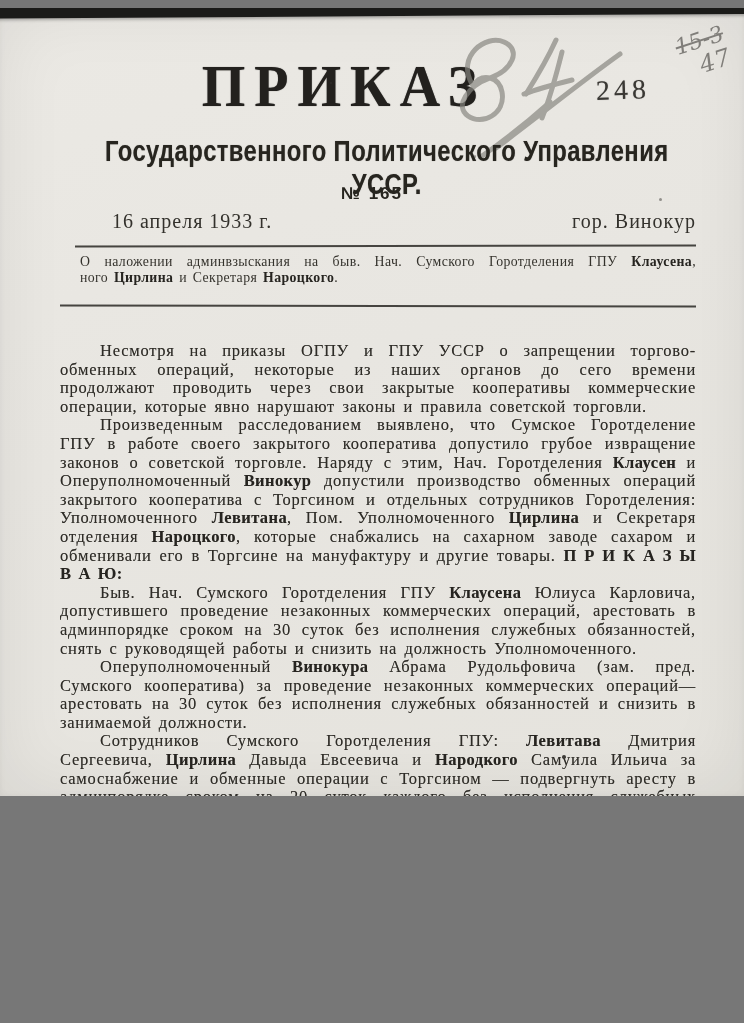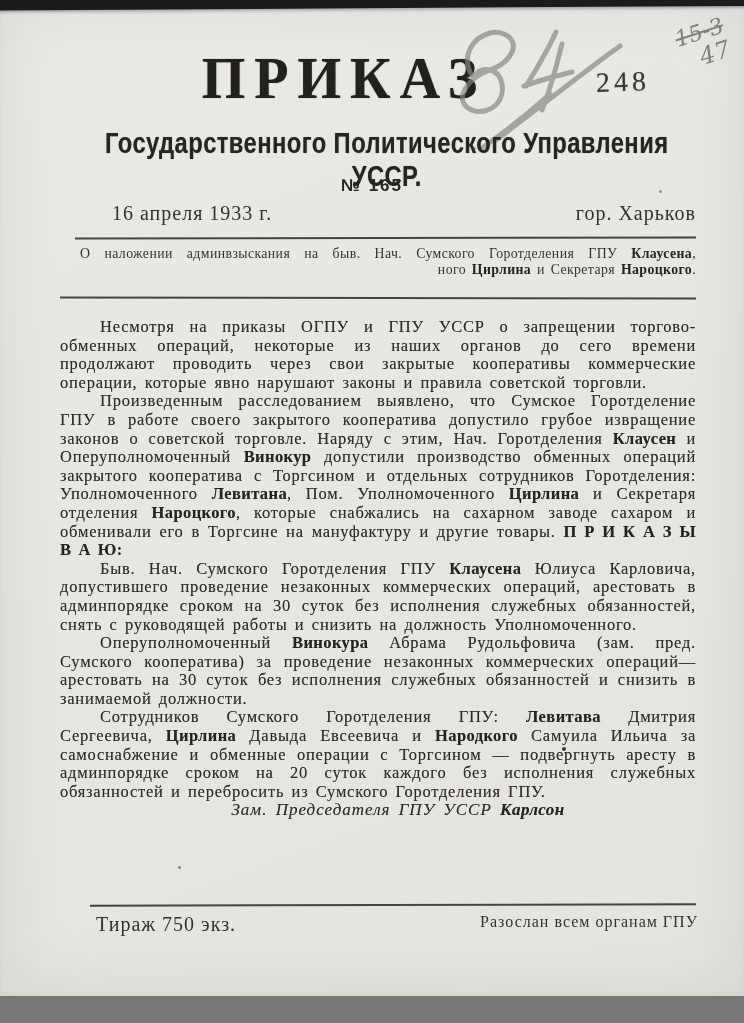--- a/index.html
+++ b/index.html
@@ -1,19 +1,19 @@
 <!DOCTYPE html>
 <html><head>
 <meta charset="utf-8">
 <style>
   html,body{margin:0;padding:0;background:#777;}
   .page{
     position:relative;
-    width:744px;height:996px;
-    margin:0 auto;
+    width:744px;height:788px;
+    margin:8px auto;
     background:#e9e7e2;
     background-image:linear-gradient(160deg, #ebe9e4 0%, #e8e6e1 45%, #e5e3dd 100%);
     box-shadow:inset 0 0 70px rgba(0,0,0,0.07), inset 0 0 6px rgba(0,0,0,0.05);
     overflow:hidden;
     font-family:"Liberation Serif", serif;
     color:#2e2c28;
   }
   .top-edge{
     position:absolute;top:-5px;left:-12px;width:112%;height:13px;
     background:#1b1b19;transform:rotate(-0.35deg);
@@ -52,24 +52,24 @@
   }
   .rule{position:absolute;height:0;border-top:2.5px solid #2f2d29;opacity:0.88;}
   .rule1{top:237px;left:75px;width:621px;transform:rotate(-0.1deg);}
   .rule2{top:297px;left:60px;width:636px;transform:rotate(0.08deg);}
   .rule3{top:904px;left:90px;width:606px;border-top-width:2px;transform:rotate(-0.12deg);}
   .subject{
     position:absolute;top:246px;left:80px;width:616px;
     font-size:13.8px;line-height:16.4px;color:#34322c;
     letter-spacing:0.4px;word-spacing:2px;
   }
-  .subject div{text-align:right;}
+  .subject div{text-align:left;}
   .subject .l1,.subject .l2{text-align:justify;text-align-last:justify;font-family:Liberation Serif, serif;}
   .bodytext{
-    position:absolute;top:318px;left:60px;width:636px;
+    position:absolute;top:334px;left:60px;width:636px;
     font-size:16.5px;line-height:18.6px;
     letter-spacing:0.75px;word-spacing:2.5px;
     text-align:justify;color:#2e2c27;
     text-shadow:0 0 0.5px rgba(30,28,24,0.4);
   }
   .bodytext p{margin:0;text-indent:40px;}
   .b{font-weight:bold;letter-spacing:0.4px;color:#262420;}
   .signature{
     margin-top:15px;
     text-align:center;
@@ -139,21 +139,21 @@
     <span class="crossed">15-3</span>
     <span class="c47">47</span>
   </div>
 
   <div class="org">Государственного Политического Управления УССР.</div>
 
   <div class="orderno">№ 165</div>
 
   <div class="dateline">
     <span>16 апреля 1933 г.</span>
-    <span>гор. Харьков</span>
+    <span>гор. Винокур</span>
   </div>
 
   <div class="rule rule1"></div>
 
   <div class="subject">
     <div class="l1"><span>О наложении админвзыскания на быв. Нач. Сумского Горотделения ГПУ </span><span class="b">Клаусена</span><span>,</span></div>
     <div class="l3"><span>ного </span><span class="b">Цирлина</span><span> и Секретаря </span><span class="b">Нароцкого</span><span>.</span></div>
   </div>
 
   <div class="rule rule2"></div>

